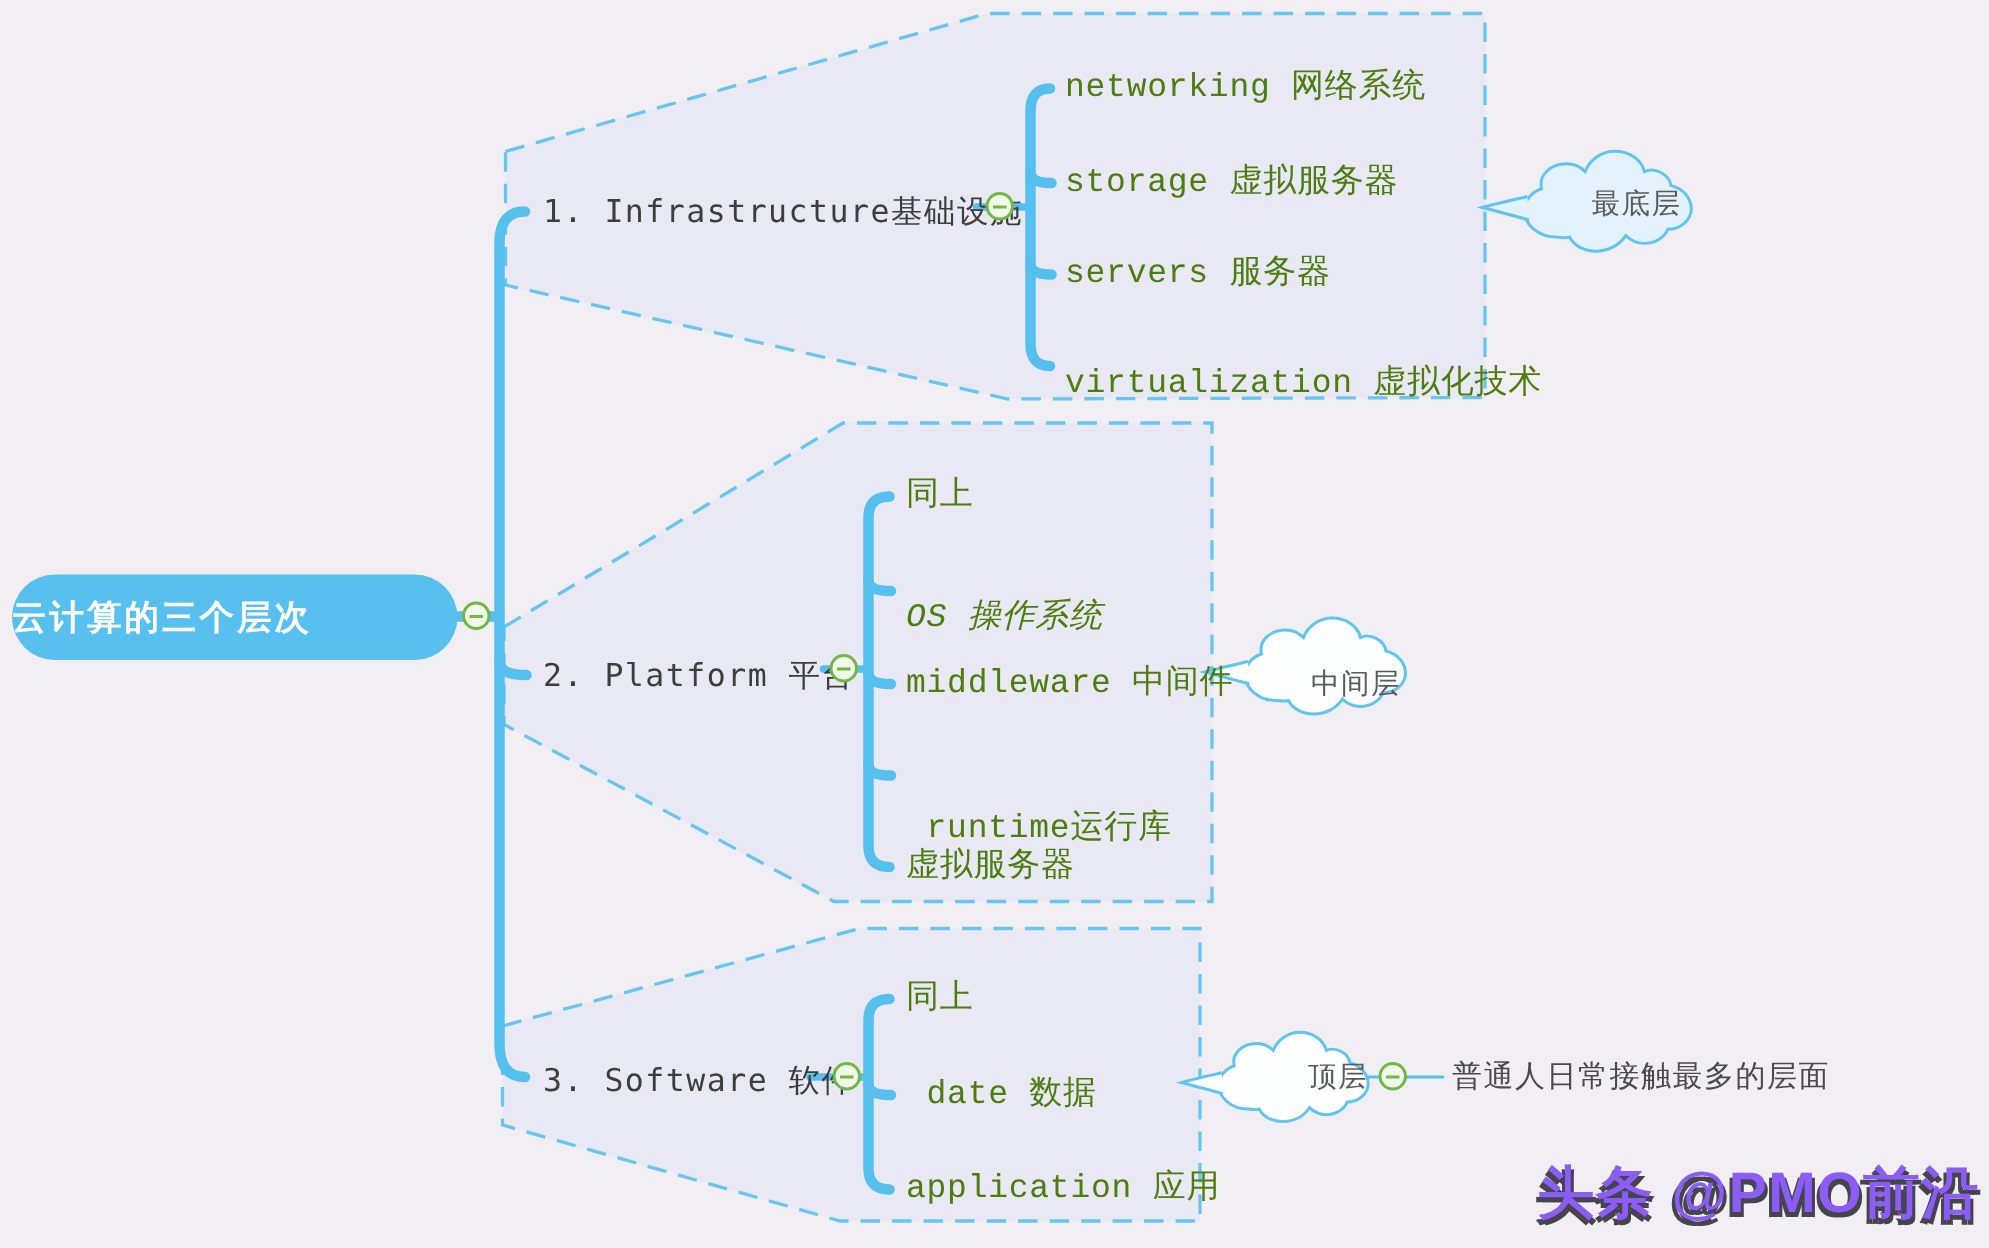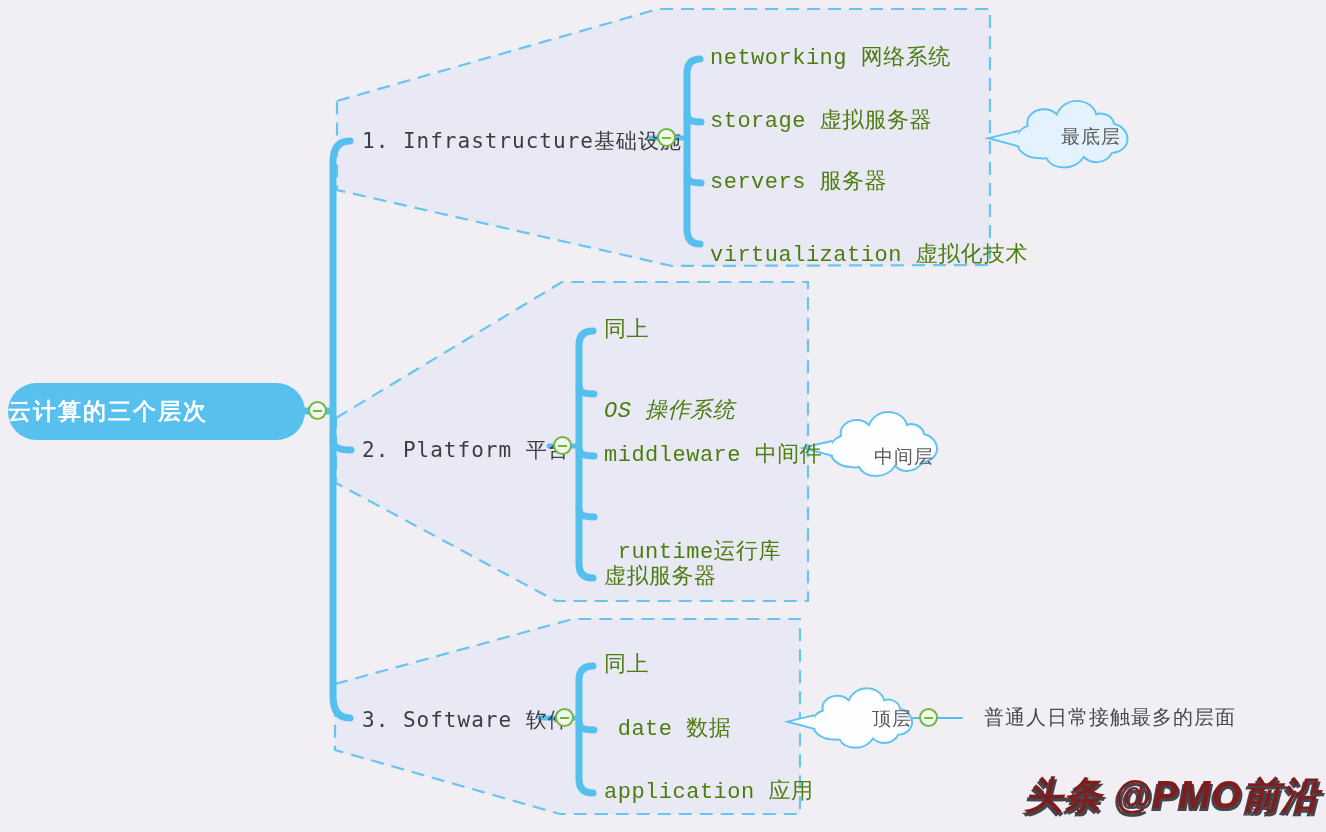--- a/index.html
+++ b/index.html
@@ -18,32 +18,32 @@
   .child-label{
     position:absolute;height:24px;line-height:24px;font-size:22px;color:#4d7c0f;
     font-family:"Liberation Mono","DejaVu Serif",monospace;white-space:pre;letter-spacing:0.5px;
   }
   .cloud-label{
     position:absolute;width:100px;height:24px;line-height:24px;text-align:right;
     font-size:19px;color:#5a5a5a;font-family:"DejaVu Serif",serif;letter-spacing:1px;white-space:pre;
   }
   .note-label{
     position:absolute;height:26px;line-height:26px;font-size:20px;color:#4a4a4a;
-    font-family:"DejaVu Serif",serif;letter-spacing:1px;white-space:pre;margin-left:16px;
+    font-family:"DejaVu Serif",serif;letter-spacing:1px;white-space:pre;
   }
   .minus{
     position:absolute;width:15px;height:15px;border:2px solid #72b743;border-radius:50%;
     background:#f1f9ea;box-sizing:content-box;
   }
   .minus .minus-glyph{
     position:absolute;left:3px;top:6.5px;width:9px;height:2px;background:#72b743;display:block;
   }
   .watermark{
-    position:absolute;right:6px;top:770px;font-size:38px;font-weight:bold;color:#7f1d1d;
-    letter-spacing:1px;text-shadow:-2px 3px 0 #45454e, 2px 3px 0 #45454e;white-space:pre;font-style:italic;
+    position:absolute;right:6px;top:770px;font-size:38px;font-weight:bold;color:#8b5cf6;
+    letter-spacing:1px;text-shadow:-2px 3px 0 #45454e, 2px 3px 0 #45454e;white-space:pre;
   }
 </style>
 </head>
 <body>
 
 <div class="canvas">
 
   <svg class="layer" width="1326" height="832" viewBox="0 0 1326 832">
     <defs>
       <path id="cloud-body" d="M27,52 C15,52 6,44 6,35 C6,28 11,23 17,21 C15,12 23,5 33,5 C38,5 42,7 45,10 C48,2 56,-3 64,-3 C73,-3 81,2 83,10 C90,7 99,12 100,19 C108,21 113,27 113,34 C113,41 106,47 98,47 C96,52 90,56 83,56 C78,56 74,54 71,51 C67,57 60,61 52,61 C45,61 38,58 35,52 C32,53 29,52 27,52 Z"></path>

